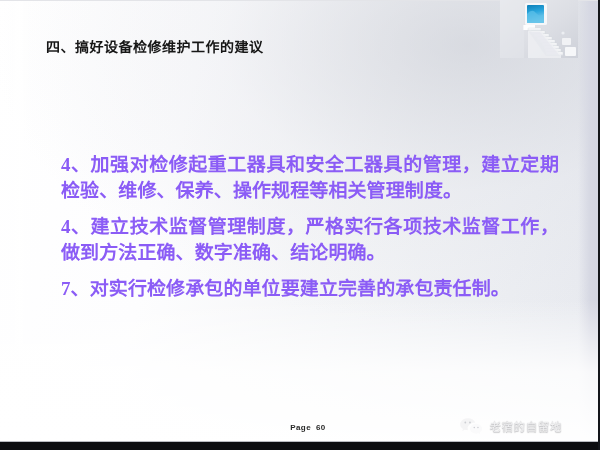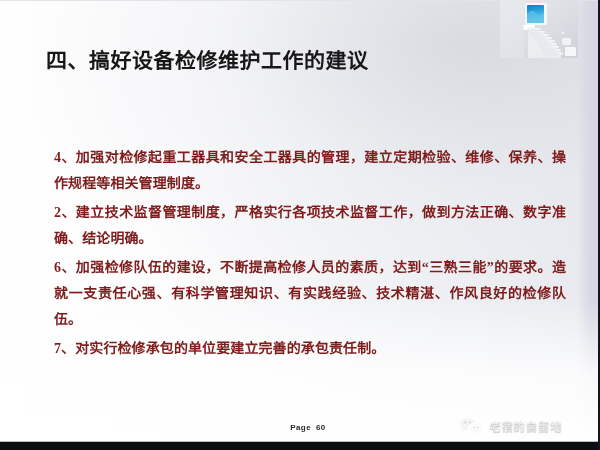--- a/index.html
+++ b/index.html
@@ -84,46 +84,46 @@
     height: 58px;
     overflow: hidden;
     filter: blur(0.35px);
   }
   .stairs svg { display: block; width: 100%; height: 100%; }
 
   
   .title {
     position: absolute;
     left: 46px;
-    top: 44px;
+    top: 36px;
     font-family: Liberation Sans, sans-serif;
-    font-size: 21px;
+    font-size: 14px;
     font-weight: 700;
     letter-spacing: 0.5px;
     color: #171717;
     white-space: nowrap;
   }
 
   
   .body-block {
     position: absolute;
     left: 50px;
     top: 141px;
     width: 520px;
   }
   .para {
     font-family: "Liberation Serif", "DejaVu Serif", serif;
-    font-size: 14px;
+    font-size: 19px;
     line-height: 25.6px;
     font-weight: 700;
-    color: #7f1d1d;
+    color: #8b5cf6;
     text-align: justify;
     text-justify: inter-ideograph;
     letter-spacing: 0.1px;
-    margin: 4px;
+    margin: 11px;
   }
 
   
   .page-num {
     position: absolute;
     left: 16px; right: 0;
     bottom: 18px;
     text-align: center;
     font-family: "Liberation Sans", "DejaVu Sans", sans-serif;
     font-size: 8px;
@@ -210,22 +210,21 @@
       <circle cx="63" cy="33" r="1.6" fill="#eceef2"></circle>
 
       <path d="M0 0 L24 0 L24 58 L0 58 Z" fill="#e7e8ed" opacity="0.45"></path>
     </svg>
   </div>
 
   <div class="title">四、搞好设备检修维护工作的建议</div>
 
   <div class="body-block">
     <p class="para">4、加强对检修起重工器具和安全工器具的管理，建立定期检验、维修、保养、操作规程等相关管理制度。</p>
-    <p class="para">2、建立技术监督管理制度，严格实行各项技术监督工作，做到方法正确、数字准确、结论明确。</p>
-    <p class="para">6、加强检修队伍的建设，不断提高检修人员的素质，达到“三熟三能”的要求。造就一支责任心强、有科学管理知识、有实践经验、技术精湛、作风良好的检修队伍。</p>
+    <p class="para">4、建立技术监督管理制度，严格实行各项技术监督工作，做到方法正确、数字准确、结论明确。</p>
     <p class="para">7、对实行检修承包的单位要建立完善的承包责任制。</p>
   </div>
 
   <div class="page-num">
     <span class="pg-label">Page</span><span>60</span>
   </div>
 
   <div class="watermark">
     <span>
       <svg class="wechat-icon" viewBox="0 0 30 24" aria-hidden="true">

